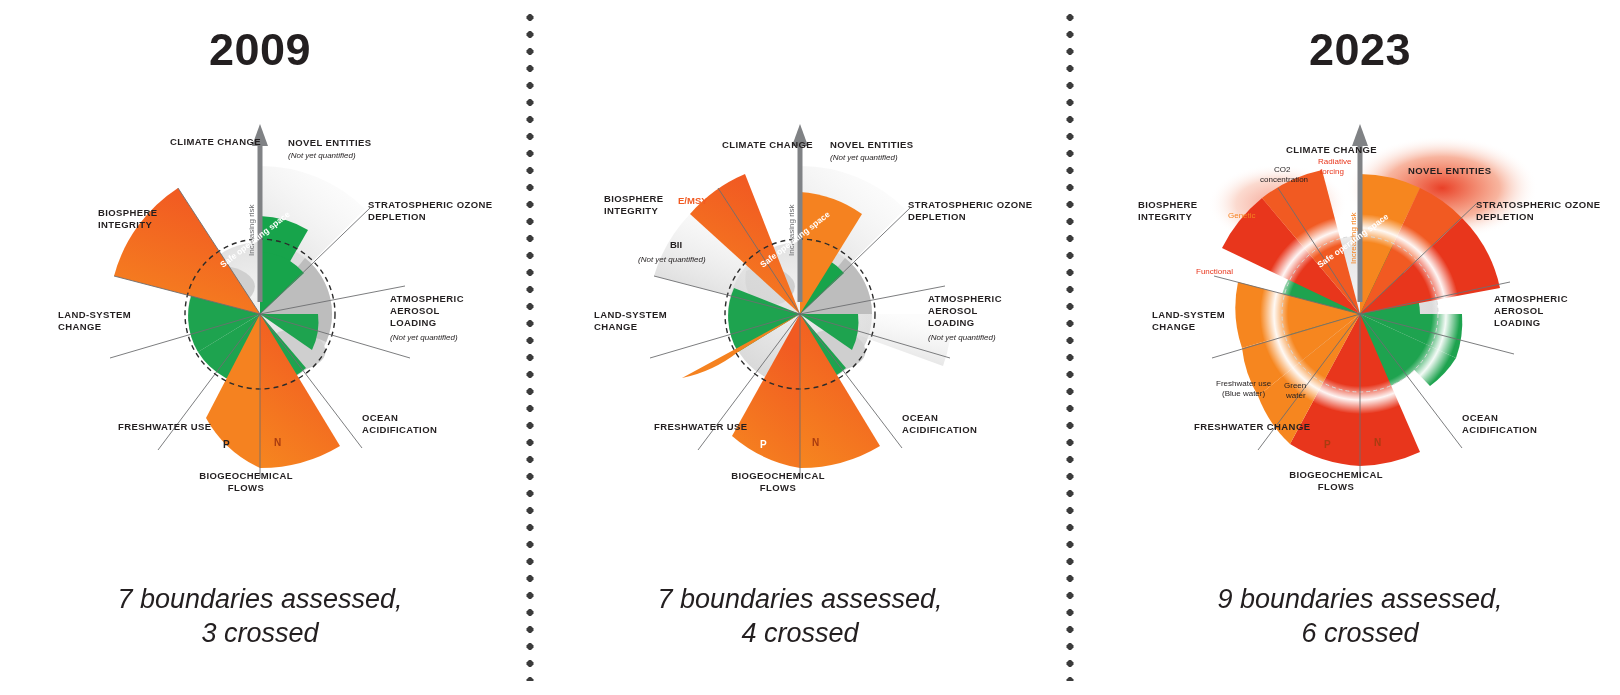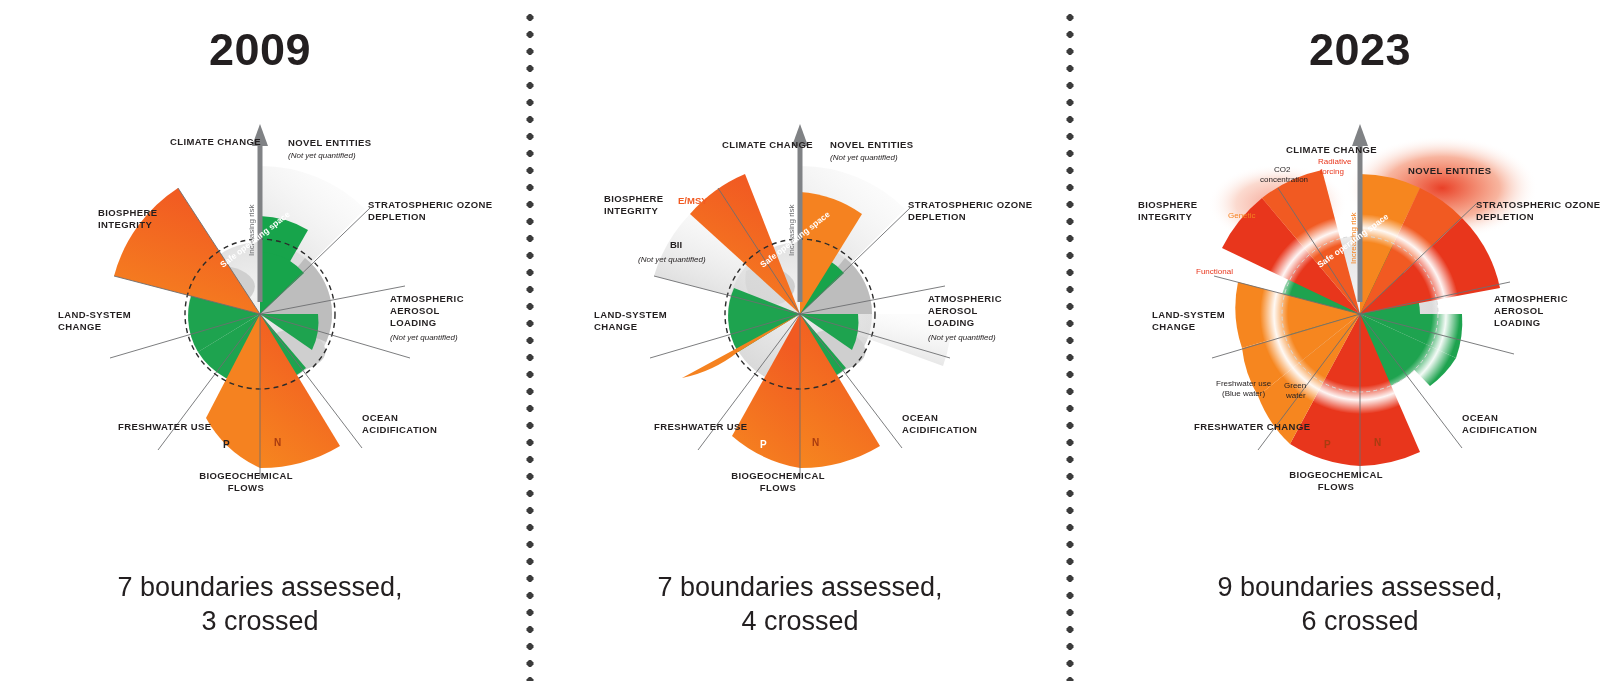--- a/index.html
+++ b/index.html
@@ -54,28 +54,29 @@
     left: 0;
     width: 100%;
     text-align: center;
     font-size: 45px;
     font-weight: bold;
     letter-spacing: 0.5px;
     color: #231f20;
   }
   .panel-caption {
     position: absolute;
-    bottom: 56px;
+    bottom: 44px;
     left: 0;
     width: 100%;
     text-align: center;
     font-size: 27px;
     line-height: 1.28;
     color: #231f20;
     white-space: pre-line;
+    font-style: italic;
   }
   .wheel {
     position: absolute;
     top: 96px;
     left: 0;
     width: 100%;
     height: 440px;
   }
   .wheel svg {
     display: block;

